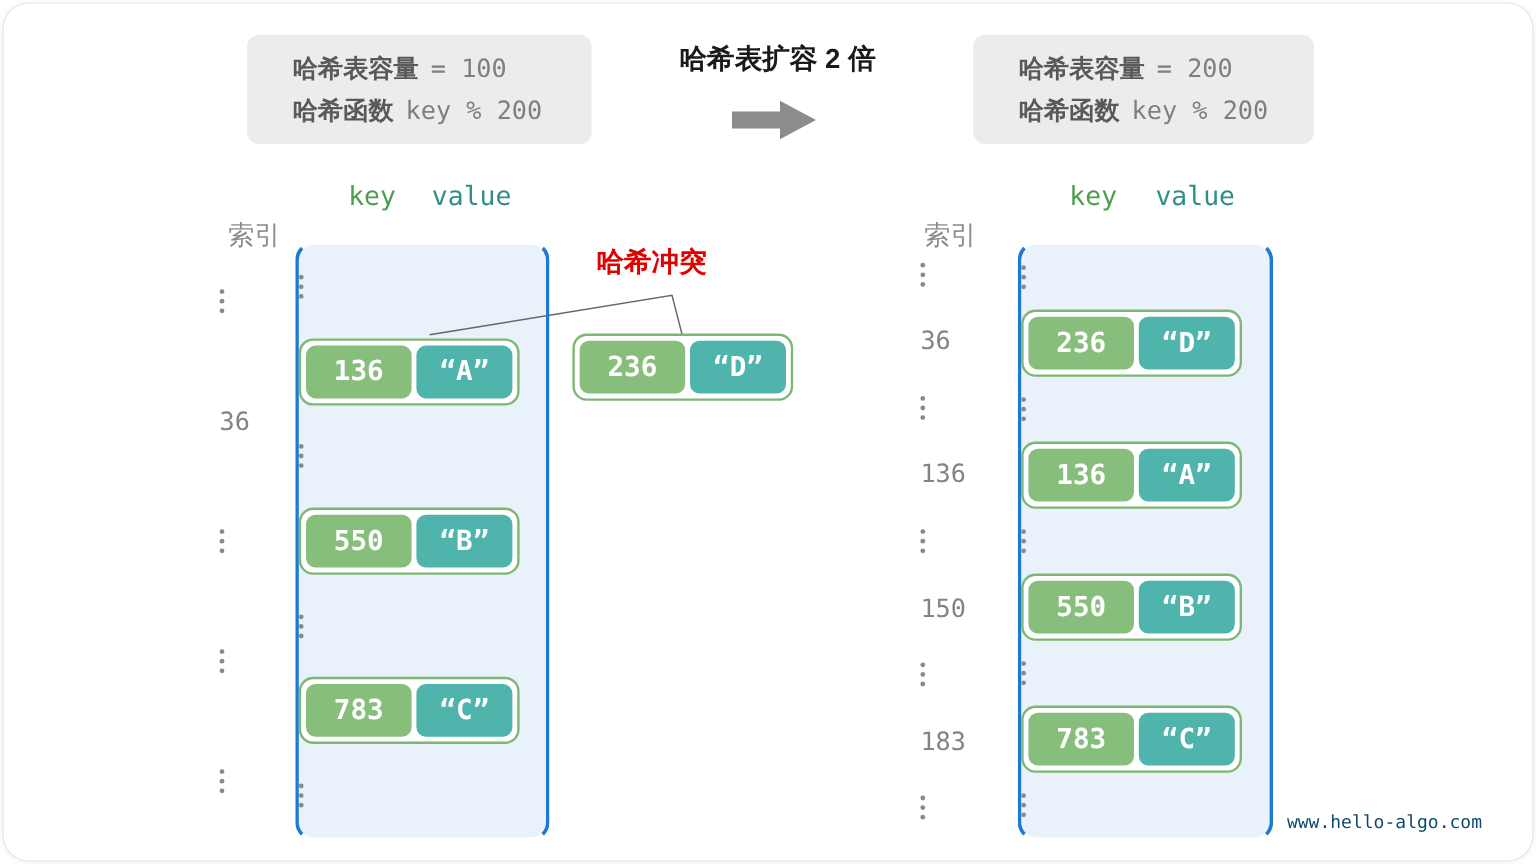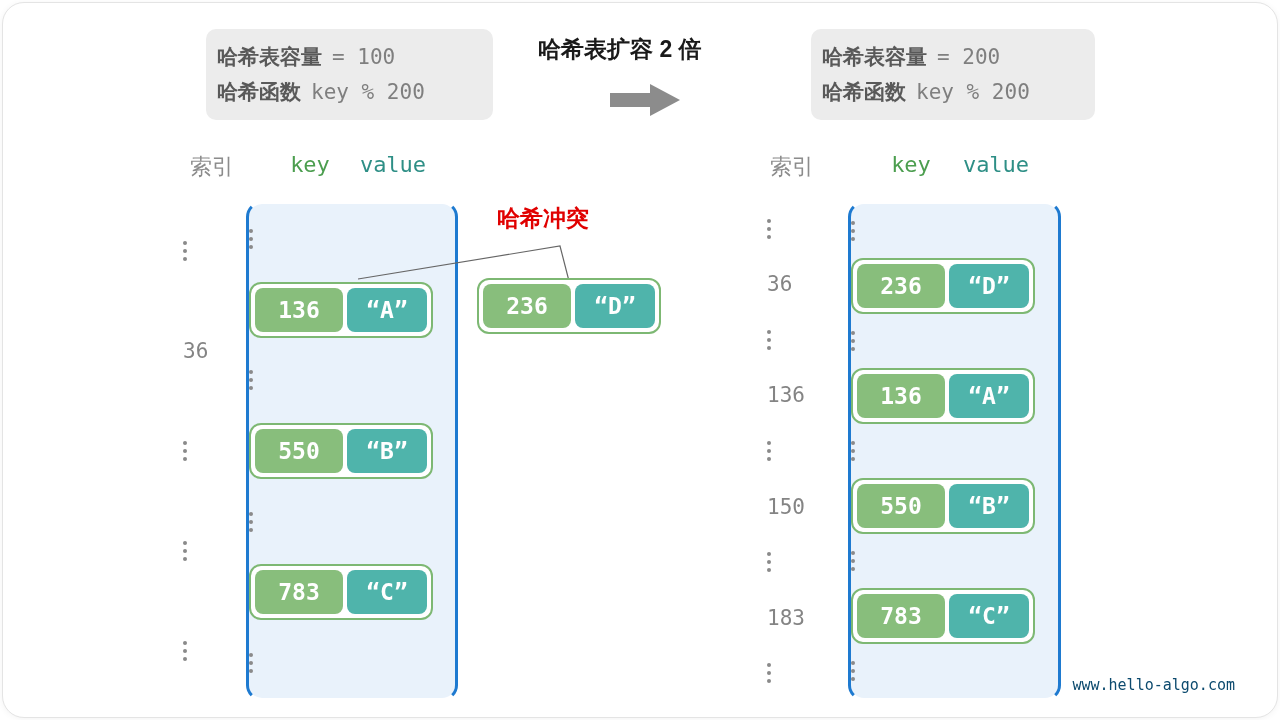--- a/index.html
+++ b/index.html
@@ -3,31 +3,31 @@
 <meta charset="utf-8">
 <style>
   html,body{margin:0;padding:0;background:#fff;width:1280px;height:720px;overflow:hidden;
     font-family:"Liberation Sans",sans-serif;}
   .frame{position:absolute;inset:2px;background:#fff;border:1px solid #e4e4e4;border-radius:22px;
     box-shadow:0 1px 6px rgba(0,0,0,.05);}
   .abs{position:absolute;}
 
   
   .info-box{background:#ececec;border-radius:10px;display:flex;flex-direction:column;
-    justify-content:center;padding-left:11px;gap:7px;box-sizing:border-box;}
+    justify-content:center;padding-left:38px;gap:7px;box-sizing:border-box;}
   .info-line{display:flex;align-items:baseline;gap:10px;white-space:nowrap;}
   .info-label{font-weight:700;color:#595959;font-size:21px;}
   .info-value{font-family:"DejaVu Sans Mono",monospace;color:#7f7f7f;font-size:21px;}
 
   
-  .big-title{font-weight:700;color:#1a1a1a;font-size:23px;text-align:left;white-space:nowrap;}
+  .big-title{font-weight:700;color:#1a1a1a;font-size:23px;text-align:center;white-space:nowrap;}
 
   
   .hdr{transform:translateX(-50%);white-space:nowrap;font-size:22px;}
-  .hdr-index{color:#8c8c8c;}
+  .hdr-index{color:#8c8c8c;margin-top:29px;}
   .hdr-key{font-family:"DejaVu Sans Mono",monospace;color:#4c9e4f;}
   .hdr-value{font-family:"DejaVu Sans Mono",monospace;color:#2e8f86;}
 
   
   .hash-table{background:#e9f2fb;background-clip:padding-box;border:3px solid #1e7ad0;
     border-top-color:transparent;border-bottom-color:transparent;border-radius:16px;
     box-sizing:border-box;display:flex;flex-direction:column;}
   .col{display:flex;flex-direction:column;}
   .slot{flex:1;display:flex;align-items:center;}
 

